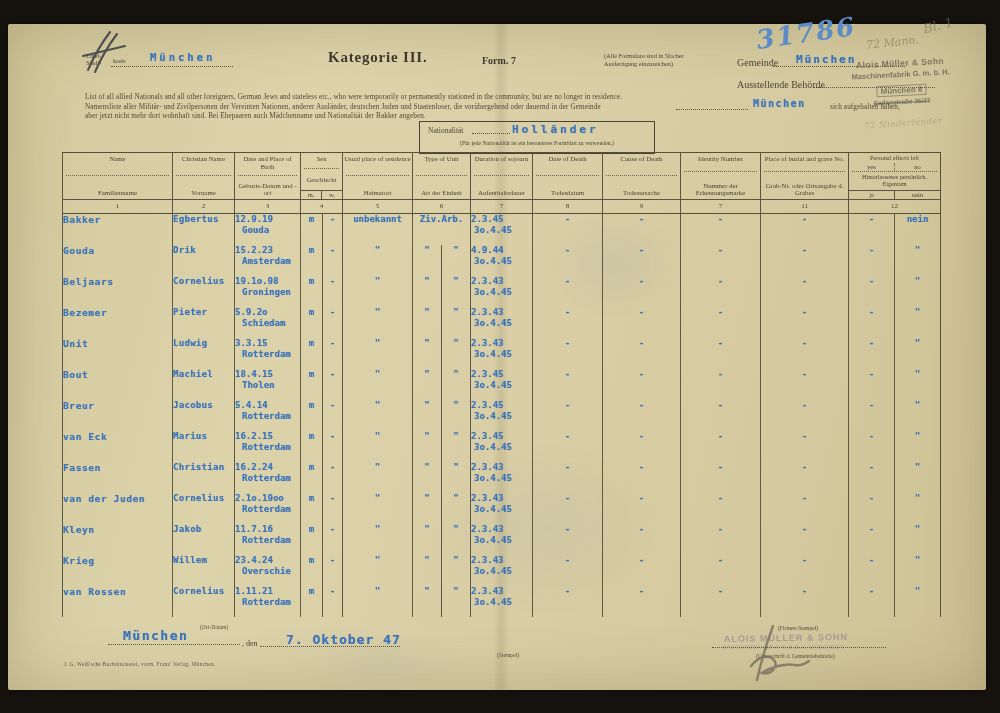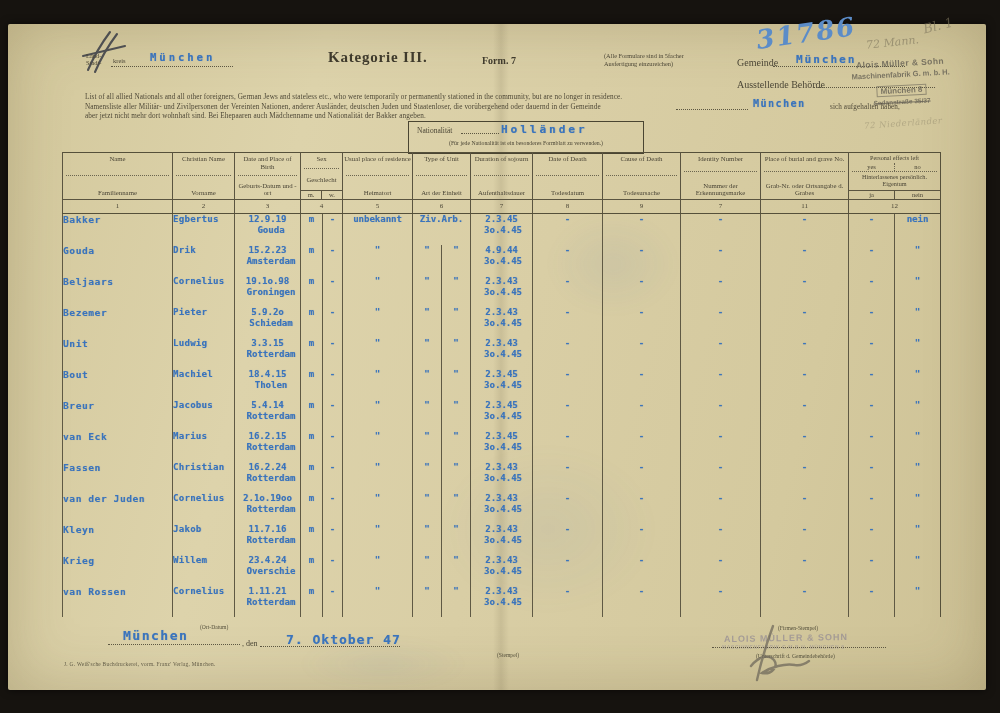--- a/index.html
+++ b/index.html
@@ -24,21 +24,21 @@
   .nowrap{white-space:nowrap;}
   .dotline{position:absolute;border-bottom:1.3px dotted #5d5742;}
 
   
   .title{font-size:15px;font-weight:bold;letter-spacing:.8px;color:#3f3a2c;}
   .formno{font-size:10px;font-weight:bold;color:#3f3a2c;}
   .copies{font-size:6.3px;line-height:7.5px;color:#4b4636;width:122px;text-align:left;}
   .fieldlbl{font-size:10px;color:#4b4636;}
   .intro{font-size:7.2px;letter-spacing:.1px;color:#4e4837;}
 
-  .natbox{position:absolute;left:400px;top:97px;width:234px;height:31px;border:1.2px solid #4a4532;}
+  .natbox{position:absolute;left:411px;top:97px;width:234px;height:31px;border:1.2px solid #4a4532;}
   .natlbl{position:absolute;left:8px;top:4px;font-size:7.5px;color:#4b4636;}
   .natval{position:absolute;left:92px;top:1px;font-size:11px;letter-spacing:3px;}
   .natnote{position:absolute;left:0;top:18px;width:100%;text-align:center;font-size:5.8px;color:#4b4636;}
 
   
   .twrap{position:absolute;left:54px;top:128px;}
   table.ftable{border-collapse:collapse;table-layout:fixed;width:878px;
                border-top:1.4px solid #55503a;border-left:1.4px solid #55503a;border-right:1.4px solid #55503a;}
   .ftable th,.ftable td{padding:0;margin:0;vertical-align:top;overflow:hidden;}
   .ftable th{border-left:1px solid #5a5440;border-bottom:1px solid #5a5440;font-weight:normal;}
@@ -53,21 +53,21 @@
   .subrow span{flex:1;text-align:center;font-size:6.5px;line-height:8px;color:#4a4536;}
   .subrow span + span{border-left:1px solid #5a5440;}
   .subrow.s-en{border-top:none;}
   .subrow.s-en span + span{border-left:1px dotted #6b6550;}
   .c12 .h-en,.c12 .h-de{font-size:6.2px;line-height:6.8px;}
 
   .tb{font-family:"DejaVu Sans Mono","Liberation Mono",monospace;font-weight:bold;color:#3a74bd;
       font-size:9px;text-shadow:0.3px 0.3px 0.7px rgba(47,105,180,.45);}
   .nm{padding:3px 0 0 6px;font-size:9.5px;letter-spacing:.6px;}
   .vn{padding:3px 0 0 3px;letter-spacing:.3px;}
-  .two{padding-top:3px;line-height:10.5px;padding-left:2px;text-align:center;}
+  .two{padding-top:3px;line-height:10.5px;padding-left:2px;}
   .two .ind{margin-left:7px;}
   .two .ind2{margin-left:3px;}
   .ctr{text-align:center;padding-top:4px;}
   .dur{padding-left:2px;}
 
   
   .flbl{font-size:5.6px;color:#55503c;}
   .imprint{font-size:5.3px;letter-spacing:.3px;color:rgba(75,70,54,.85);}
 </style>
 </head>

